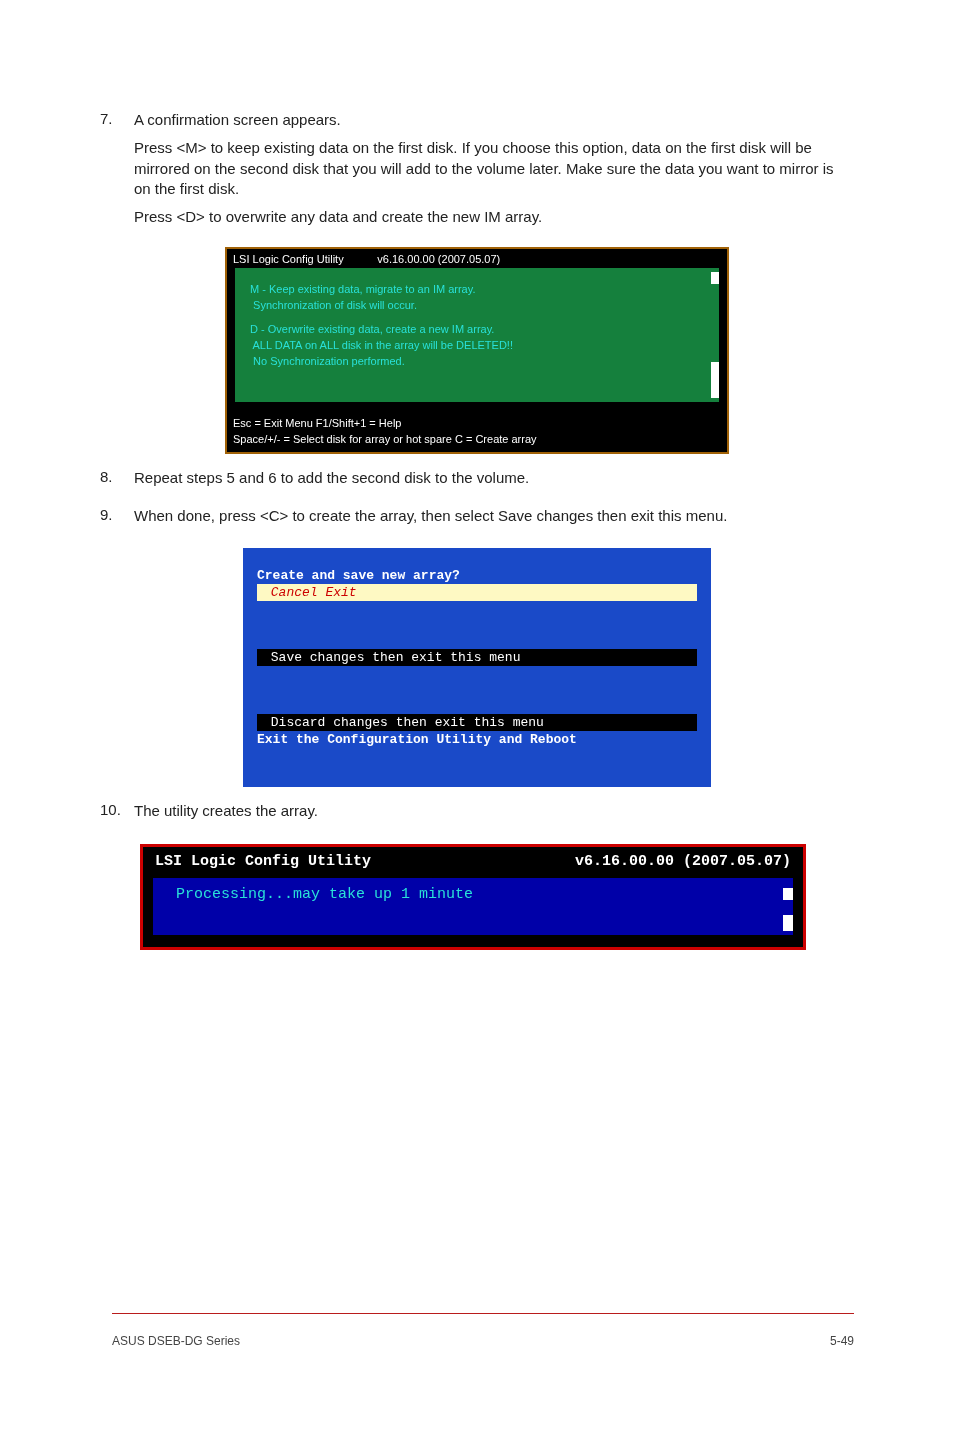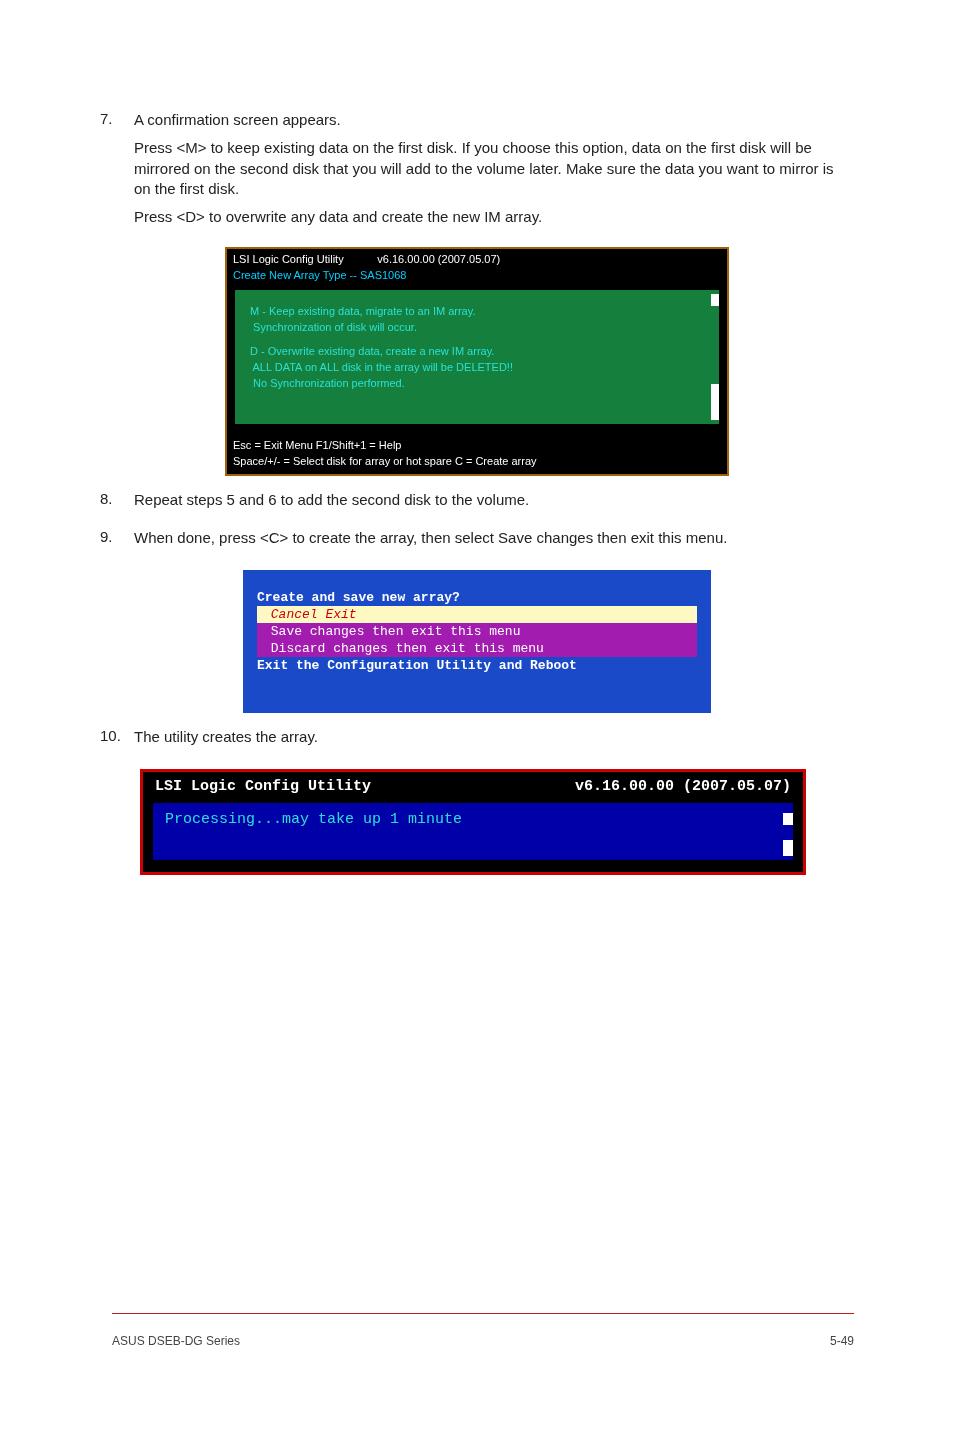--- a/index.html
+++ b/index.html
@@ -105,22 +105,23 @@
   }
   .menu-item {
     padding: 1px 6px;
   }
   .menu-item.sel {
     background: #fef9c3;
     color: #c00;
     font-style: italic;
   }
   .menu-item.cy {
-    background: #a21caf;
-    color: #fff;
+    background: #000000;
+    color: #fff;
+    margin-top: 48px;
   }
   .menu-exit {
     color: #fff;
     font-weight: bold;
     margin-top: 1px;
   }
 
   .proc-outer {
     margin: 14px 0 14px 40px;
     width: 660px;
@@ -133,21 +134,21 @@
   .proc-title {
     padding: 6px 12px;
     color: #fff;
     font-weight: bold;
     display: flex;
     justify-content: space-between;
   }
   .proc-blue {
     margin: 2px 10px 4px 10px;
     background: #0000a8;
-    padding: 8px 12px 32px 12px;
+    padding: 8px 12px 32px 23px;
     position: relative;
     color: #29e0d8;
   }
   .proc-blue .wb1 {
     position: absolute;
     right: 0; top: 10px; width: 10px; height: 12px; background: #fff;
   }
   .proc-blue .wb2 {
     position: absolute;
     right: 0; bottom: 4px; width: 10px; height: 16px; background: #fff;
@@ -179,21 +180,20 @@
       <p> Press &lt;D&gt; to overwrite any data and create the new IM array.</p>
     </div>
   </div>
 
   <div class="term-outer">
     <div class="term-title">
       <span>LSI Logic Config Utility</span>
       &nbsp;&nbsp;&nbsp;&nbsp;&nbsp;&nbsp;&nbsp;&nbsp;&nbsp;
       <span class="ver">v6.16.00.00 (2007.05.07)</span>
     </div>
-    <div class="term-sub">Create New Array Type -- SAS1068</div>
     <div class="bluebox">
       <div class="white-bar-top"></div>
       <div class="blue-opt">
         &nbsp;<span class="k">M</span><span> - Keep existing data, migrate to an IM array.</span><br>
         &nbsp;<span>    Synchronization of disk will occur.</span>
       </div>
       <div class="blue-opt" style="margin-top:8px;">
         &nbsp;<span class="k">D</span><span> - Overwrite existing data, create a new IM array.</span><br>
         &nbsp;<span>    ALL DATA on ALL disk in the array will be DELETED!!</span><br>
         &nbsp;<span>    No Synchronization performed.</span>

